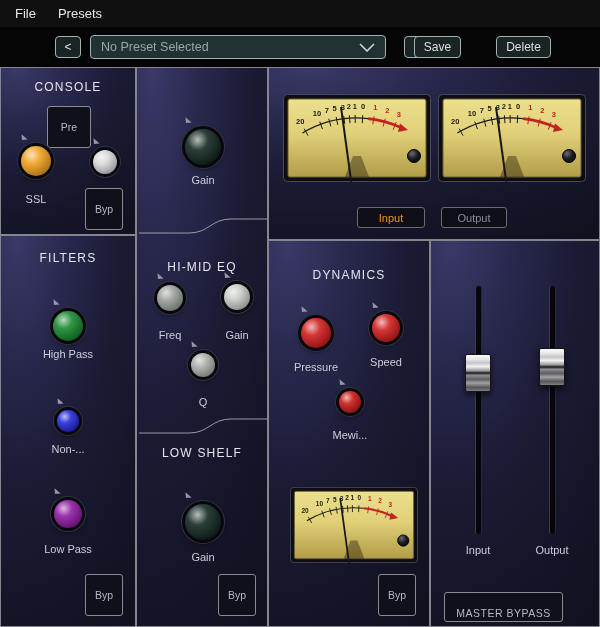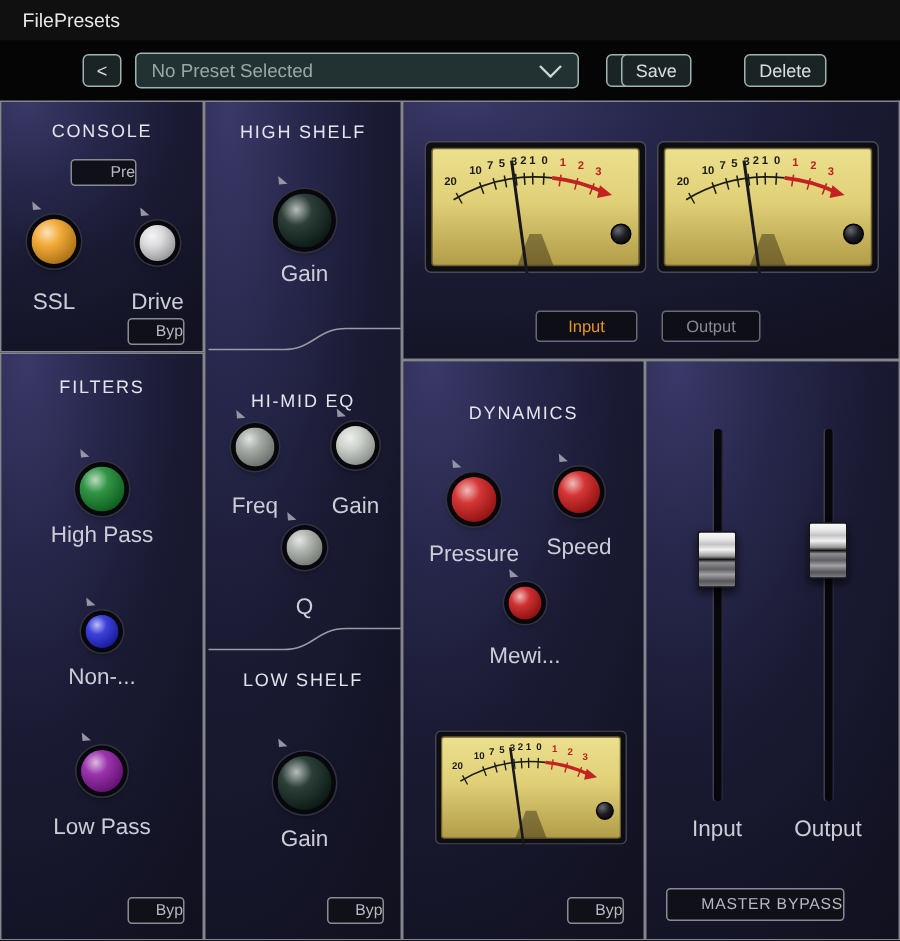--- a/index.html
+++ b/index.html
@@ -2,49 +2,49 @@
 <html><head>
 <meta charset="utf-8">
 <style>
   * { margin:0; padding:0; box-sizing:border-box; }
   html,body { background:#000; }
   body { font-family:"Liberation Sans", sans-serif; }
   .app { position:relative; width:600px; height:627px; background:#0b0b14; overflow:hidden; }
 
   
   .menubar { position:absolute; left:0; top:0; width:600px; height:27px; background:#101010;
-             display:flex; align-items:center; padding-left:15px; }
+             display:flex; align-items:center; gap:22px; padding-left:15px; }
   .menu-item { color:#e8e8e8; font-size:13px; cursor:default; }
   .presetbar { position:absolute; left:0; top:27px; width:600px; height:40px; background:#050505; }
   .pbtn { position:absolute; top:9px; height:22px; background:#1a2424; border:1px solid #9fb3b3;
           border-radius:4px; color:#d6e0e0; font-size:12px; font-family:"Liberation Sans",sans-serif;
           text-align:center; cursor:pointer; }
   .dropdown { position:absolute; left:90px; top:8px; width:296px; height:24px; background:#223232;
               border:1px solid #9fb3b3; border-radius:4px; display:flex; align-items:center;
               justify-content:space-between; padding:0 10px; cursor:pointer; }
   .dropdown span { color:#96a8a8; font-size:12.5px; }
 
   
   .panel { position:absolute; border:1px solid #85858f;
            background:radial-gradient(140% 120% at 12% 0%, #3a3968 0%, #27274c 28%, #1a1a33 55%, #111120 100%); }
   .title { position:absolute; left:0; right:0; text-align:center; color:#e4e4ec;
            font-size:12px; letter-spacing:1.2px; }
-  .klabel { position:absolute; transform:translateX(-50%); font-size:15px; color:#cdcdd8; white-space:nowrap; }
+  .klabel { position:absolute; transform:translateX(-50%); font-size:11px; color:#cdcdd8; white-space:nowrap; }
 
   
   .knob { position:absolute; border-radius:50%;
           background:radial-gradient(circle at 35% 30%, rgba(255,255,255,.7), rgba(255,255,255,.12) 30%, rgba(0,0,0,.30) 78%), var(--face,#888);
           box-shadow:0 0 0 3px #07070d, 0 0 0 4px #33333f, 0 3px 6px rgba(0,0,0,.7); cursor:pointer; }
   .knob::before { content:""; position:absolute; top:-10px; left:-3px;
                   border:4px solid transparent; border-top-color:#9595a6; transform:rotate(40deg); }
 
   
   .sbtn { position:absolute; background:#101018; border:1px solid #8a8a96; border-radius:3px;
           color:#b8b8c4; font-size:10.5px; font-family:"Liberation Sans",sans-serif;
-          text-align:right; padding:2px 0; cursor:pointer; }
+          text-align:center; padding:14px 0; cursor:pointer; }
   .meter-btn { position:absolute; height:21px; background:#0e0e16; border:1px solid #6a6a76;
                border-radius:3px; font-size:11px; font-family:"Liberation Sans",sans-serif;
                text-align:center; cursor:pointer; }
   .meter-btn.active { color:#e8932a; }
   .meter-btn.idle { color:#8a8a96; }
 
   
   .fader-track { position:absolute; width:5px; background:#07070b; border-radius:2px;
                  box-shadow:-1px 0 0 #3c3c50, 1px 0 0 #26263a; cursor:pointer; }
   .fader-cap { position:absolute; width:26px; height:38px; border-radius:2px; border:1px solid #15151a;
@@ -107,21 +107,20 @@
     <div class="knob" style="left: 52px; top: 75px; width: 30px; height: 30px; --face: #15862c;"></div>
     <span class="klabel" style="left:67px;top:112px">High Pass</span>
     <div class="knob" style="left: 56px; top: 174px; width: 22px; height: 22px; --face: #2227d6;"></div>
     <span class="klabel" style="left:67px;top:207px">Non-...</span>
     <div class="knob" style="left: 53px; top: 264px; width: 28px; height: 28px; --face: #8d18a0;"></div>
     <span class="klabel" style="left:67px;top:307px">Low Pass</span>
     <button class="sbtn" style="right:12px;bottom:10px;width:38px">Byp</button>
   </section>
 
   <section class="panel" style="left:136px;top:67px;width:132px;height:560px">
-    <div class="title" style="top:13px">HIGH SHELF</div>
     <div class="knob" style="left: 48px; top: 61px; width: 36px; height: 36px; --face: #10241e;"></div>
     <span class="klabel" style="left:66px;top:106px">Gain</span>
 
     <svg class="divider" style="top:145px" viewBox="0 0 132 26" width="132" height="26">
       <path d="M2 20 H52 C72 20 74 6 94 6 H130" stroke="#9a9aa6" stroke-width="1" fill="none"></path>
     </svg>
 
     <div class="title" style="top:192px">HI-MID EQ</div>
     <div class="knob" style="left: 20px; top: 217px; width: 26px; height: 26px; --face: #99a099;"></div>
     <div class="knob" style="left: 87px; top: 216px; width: 26px; height: 26px; --face: #c7cdc7;"></div>

